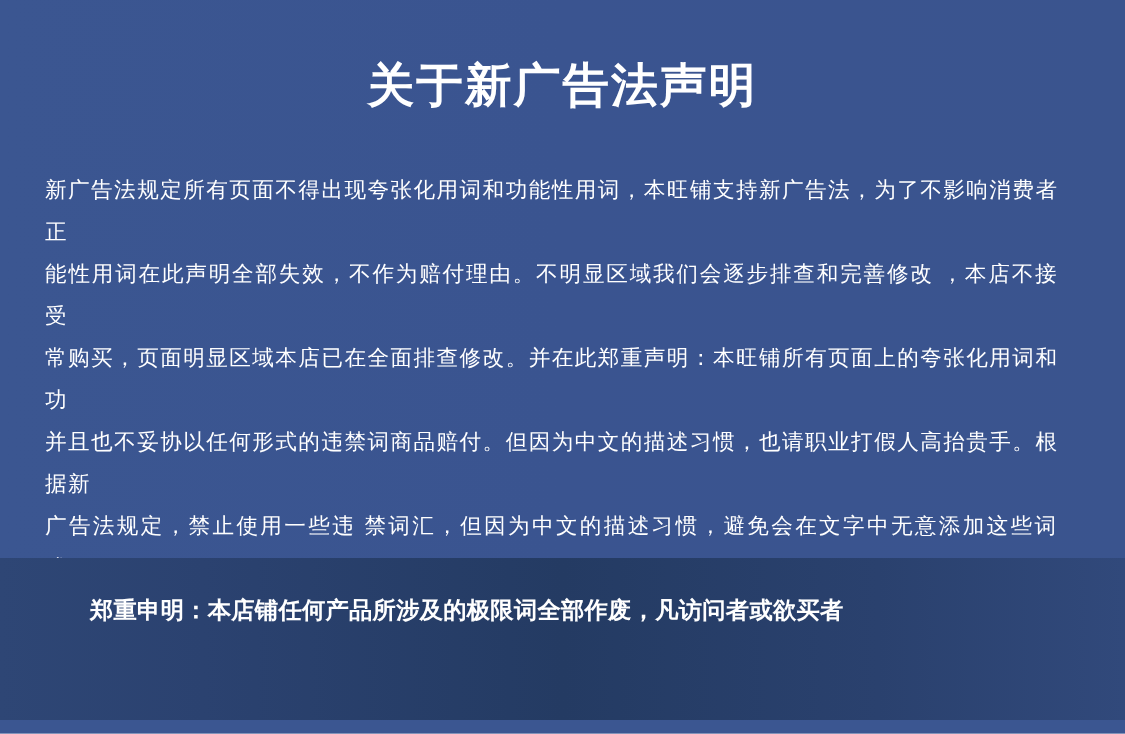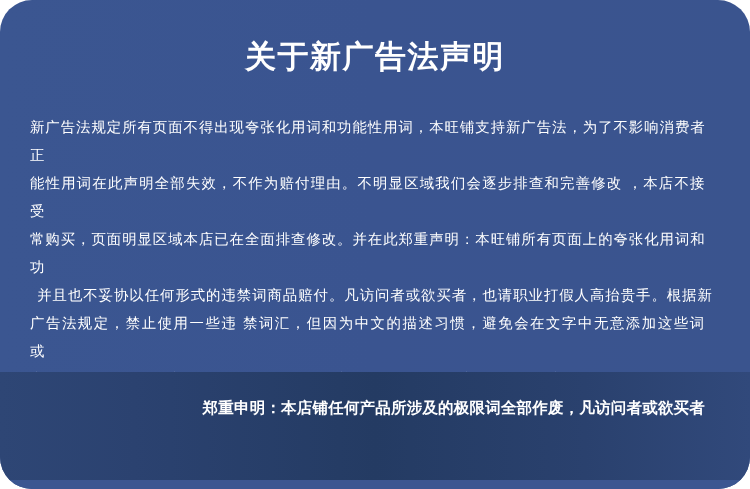--- a/index.html
+++ b/index.html
@@ -14,21 +14,20 @@
   }
 
   #notice-banner {
     position: relative;
     width: 750px;
     height: 489px;
     background: #3a5590;
     background: linear-gradient(90deg, #3b5691 0%, #3a5490 50%, #3a548e 100%);
     box-sizing: border-box;
     overflow: hidden;
-    border-radius: 32px;
   }
 
   
   #title-area {
     position: absolute;
     top: 38px;
     left: 0;
     width: 750px;
     text-align: center;
   }
@@ -44,21 +43,21 @@
 
   
   #body-area {
     position: absolute;
     top: 113px;
     left: 30px;
     width: 690px;
   }
   .just-line {
     display: flex;
-    justify-content: center;
+    justify-content: flex-start;
     color: #ffffff;
     font-size: 14.4px;
     line-height: 28px;
   }
   .just-line > span {
     display: inline-block;
   }
   .just-line.no-stretch {
     justify-content: flex-start;
   }
@@ -86,21 +85,20 @@
     left: 60px;
     width: 645px;
   }
   .bold-line {
     color: #ffffff;
     font-size: 15.5px;
     font-weight: bold;
     line-height: 29px;
     letter-spacing: 0.2px;
     white-space: pre;
-    text-align: right;
   }
 </style>
 </head>
 <body>
 
 <div id="notice-banner">
 
   <div id="title-area">
     <span id="notice-title">关于新广告法声明</span>
   </div>
@@ -109,21 +107,21 @@
     <div class="just-line">
       <span style="letter-spacing: 0.964134px;">新广告法规定所有页面不得出现夸张化用词和功能性用词，本旺铺支持新广告法，为了不影响消费者正</span>
     </div>
     <div class="just-line">
       <span style="letter-spacing: 1.20028px;">能性用词在此声明全部失效，不作为赔付理由。不明显区域我们会逐步排查和完善修改 ，本店不接受</span>
     </div>
     <div class="just-line">
       <span style="letter-spacing: 0.964134px;">常购买，页面明显区域本店已在全面排查修改。并在此郑重声明：本旺铺所有页面上的夸张化用词和功</span>
     </div>
     <div class="just-line">
-      <span style="letter-spacing: 0.964134px;">并且也不妥协以任何形式的违禁词商品赔付。凡访问者或欲买者，也请职业打假人高抬贵手。根据新</span>
+      <span style="letter-spacing: 0.964134px;">并且也不妥协以任何形式的违禁词商品赔付。但因为中文的描述习惯，也请职业打假人高抬贵手。根据新</span>
     </div>
     <div class="just-line">
       <span style="letter-spacing: 1.56286px;">广告法规定，禁止使用一些违 禁词汇，但因为中文的描述习惯，避免会在文字中无意添加这些词或</span>
     </div>
     <div class="just-line">
       <span style="letter-spacing: 0.964134px;">字。但并非故意夸大宣传误导消费者的本意，美工在修改图片文字时无意漏掉部份极限词没有修改。所</span>
     </div>
     <div class="just-line no-stretch">
       <span>有本旺铺产品介绍，广告海报，视频展现如出现广告法中违禁词汇，一经指出，立即修改。</span>
     </div>

